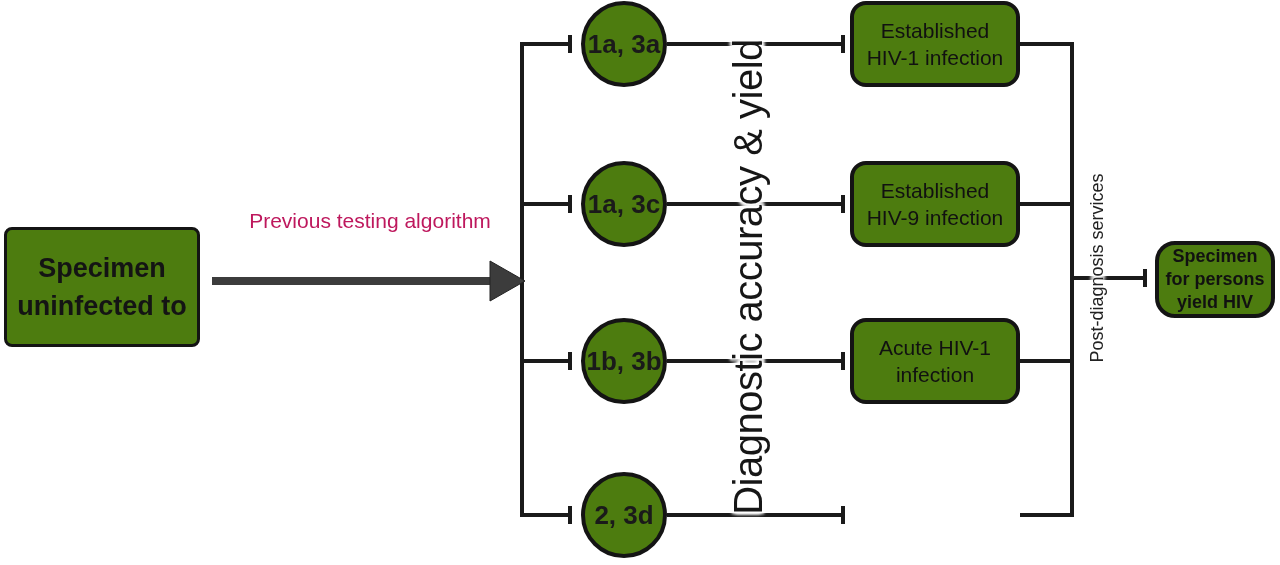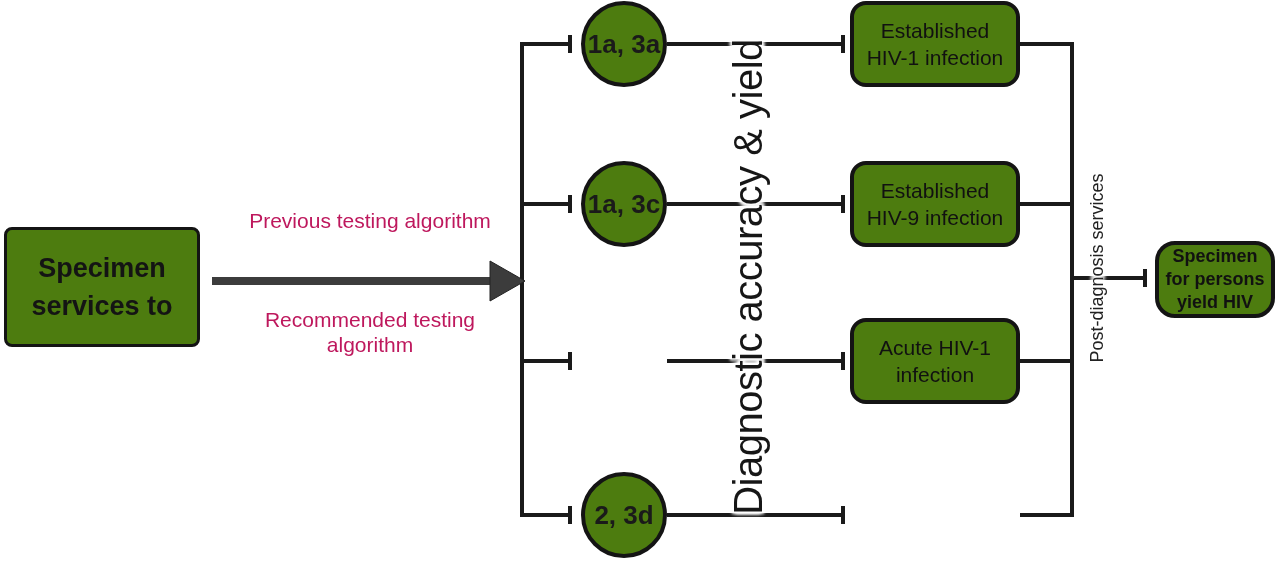--- a/index.html
+++ b/index.html
@@ -100,37 +100,36 @@
 
     <line x1="212" y1="281" x2="494" y2="281" stroke="#3c3c3c" stroke-width="8"></line>
     <polygon points="490,261 490,301 525,281" fill="#3c3c3c" stroke="#222" stroke-width="1"></polygon>
   </svg>
 
   <div class="label rot halo mid-rotated">Diagnostic accuracy &amp; yield</div>
   <div class="label rot halo right-rotated">Post-diagnosis services</div>
 
   <div class="node source-box">
     <span>Specimen</span>
-    <span>services to</span>
+    <span>uninfected to</span>
   </div>
 
   <div class="label arrow-label top">
     <span>Previous testing</span>
-    <span>algorithm</span>
-  </div>
-  <div class="label arrow-label bottom">
-    <span>Recommended testing</span>
     <span>algorithm</span>
   </div>
 
   <div class="node circle-node r1">
     <span>1a, 3a</span>
   </div>
   <div class="node circle-node r2">
     <span>1a, 3c</span>
+  </div>
+  <div class="node circle-node r3">
+    <span>1b, 3b</span>
   </div>
   <div class="node circle-node r4">
     <span>2, 3d</span>
   </div>
 
   <div class="node outcome-box r1">
     <span>Established</span>
     <span>HIV-1 infection</span>
   </div>
   <div class="node outcome-box r2">

